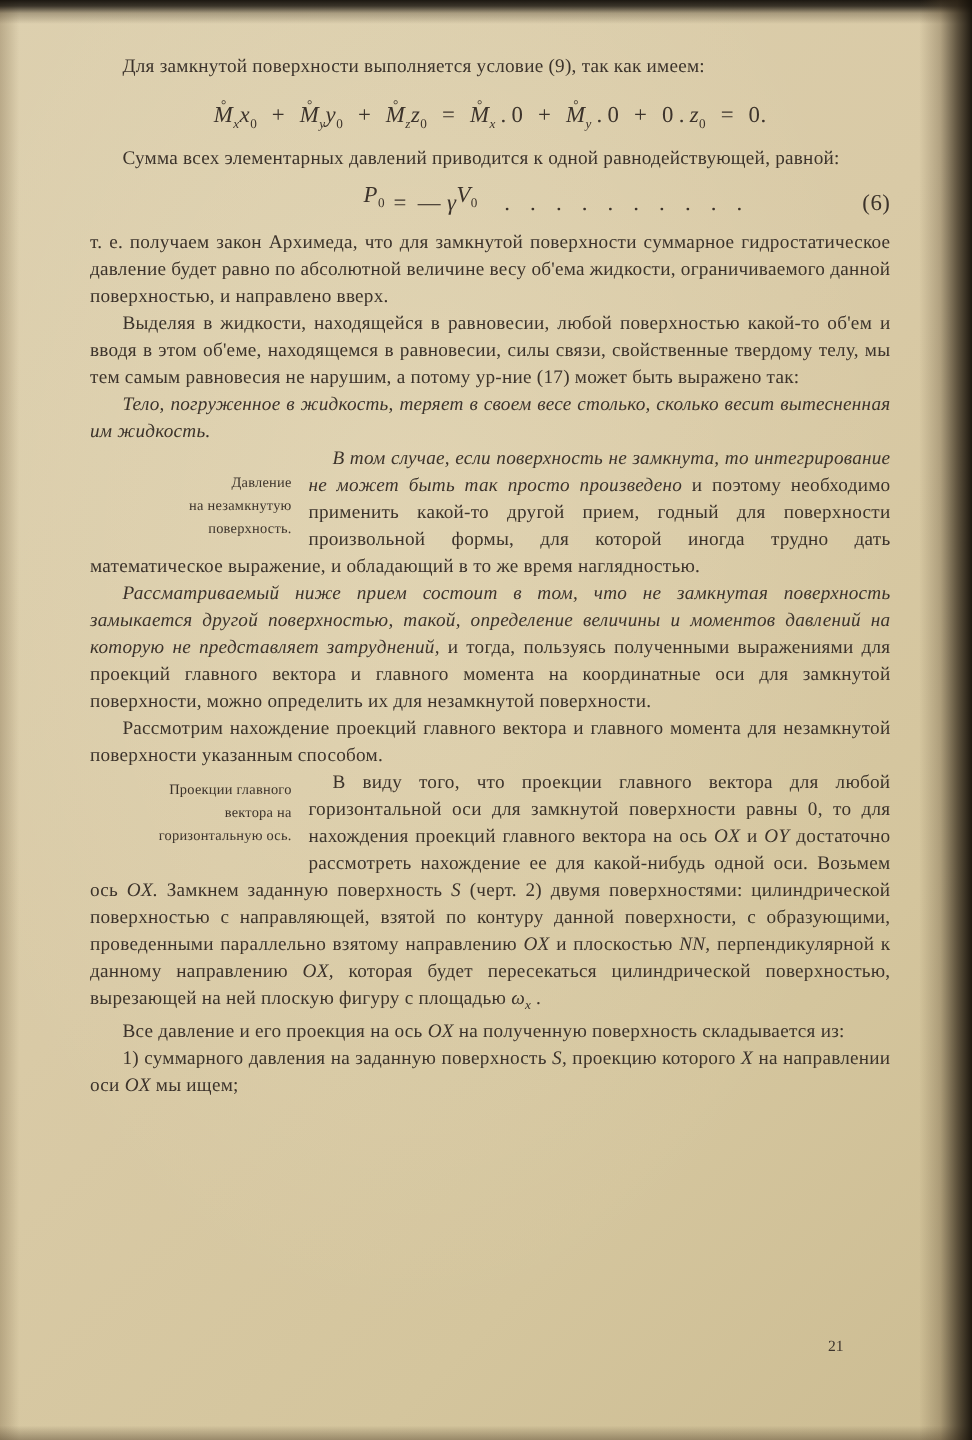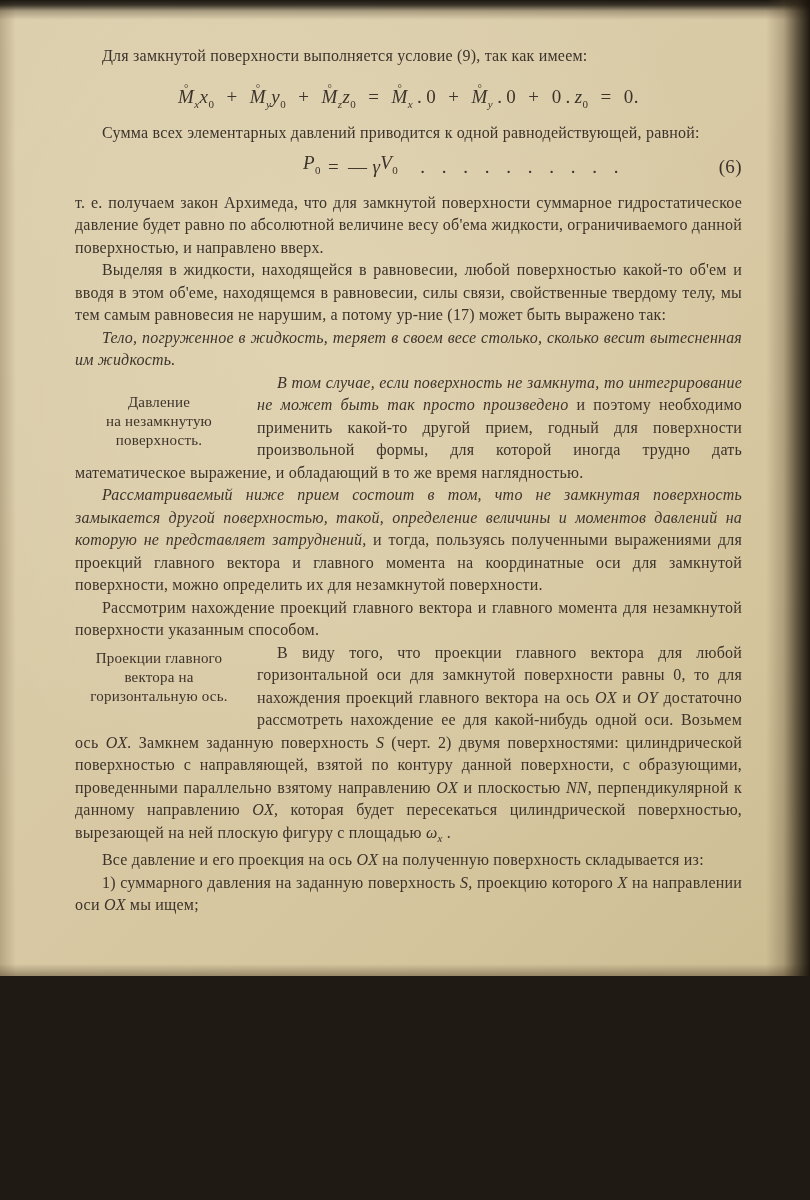--- a/index.html
+++ b/index.html
@@ -2,21 +2,21 @@
 <html><head>
 <meta charset="utf-8">
 <style>
   html, body { margin: 0; padding: 0; }
   body {
     width: 810px; height: 1200px;
     font-family: "Liberation Serif", "DejaVu Serif", serif;
     background: #1f1b14;
   }
   .scan {
-    position: relative; width: 810px; height: 976px; overflow: hidden;
+    position: relative; width: 810px; height: 1200px; overflow: hidden;
     background:
       radial-gradient(ellipse at 42% 38%, rgba(255,250,228,0.18), rgba(0,0,0,0) 62%),
       linear-gradient(135deg, #ddd0af 0%, #d9caa6 45%, #d4c59d 75%, #ccbc92 100%);
   }
   .edge-top {
     position: absolute; top: 0; left: 0; width: 100%; height: 20px; z-index: 5;
     background: linear-gradient(to bottom, rgba(18,14,9,0.95) 0%, rgba(18,14,9,0.8) 25%, rgba(70,58,40,0.35) 55%, rgba(0,0,0,0) 100%);
   }
   .edge-right {
     position: absolute; top: 0; right: 0; width: 44px; height: 100%; z-index: 5;
@@ -45,30 +45,30 @@
   
   .formula {
     text-align: center; font-style: italic;
     font-size: 19px; letter-spacing: 0.4px; text-indent: 0;
   }
   .f1 { margin: 10px 0 7px; padding-top: 8px; }
   .mwrap { position: relative; display: inline-block; }
   .mring { position: absolute; top: -9px; left: 6px; font-size: 11px; letter-spacing: 0; }
   .mop { font-style: normal; margin: 0 7px; }
   .mdot { font-style: normal; margin: 0 4px; }
-  .f2 { margin: 8px 0 10px; display: flex; align-items: center; font-size: 19px; }
+  .f2 { margin: 8px 0 10px; display: flex; align-items: flex-end; font-size: 19px; }
   .f2-spacer { width: 228px; flex: 0 0 auto; }
   .f2-dots { font-style: normal; letter-spacing: 6px; margin-left: 22px; white-space: nowrap; }
   .f2-ref { font-style: normal; margin-left: auto; }
   .f2-minus { margin: 0 5px 0 2px; }
 
   
   .note {
     float: left; width: 182px; height: 90px; box-sizing: border-box;
-    text-align: center; font-size: 15px; line-height: 19px;
+    text-align: right; font-size: 12px; line-height: 19px;
     letter-spacing: 0.2px; padding-right: 14px;
   }
   .note-1 { padding-top: 21px; }
   .note-2 { padding-top: 7px; }
   .sect-text { text-indent: 20px; }
 
   .page-number {
     position: absolute; left: 690px; top: 1114px;
     font-size: 13px; color: #3c332b;
   }

